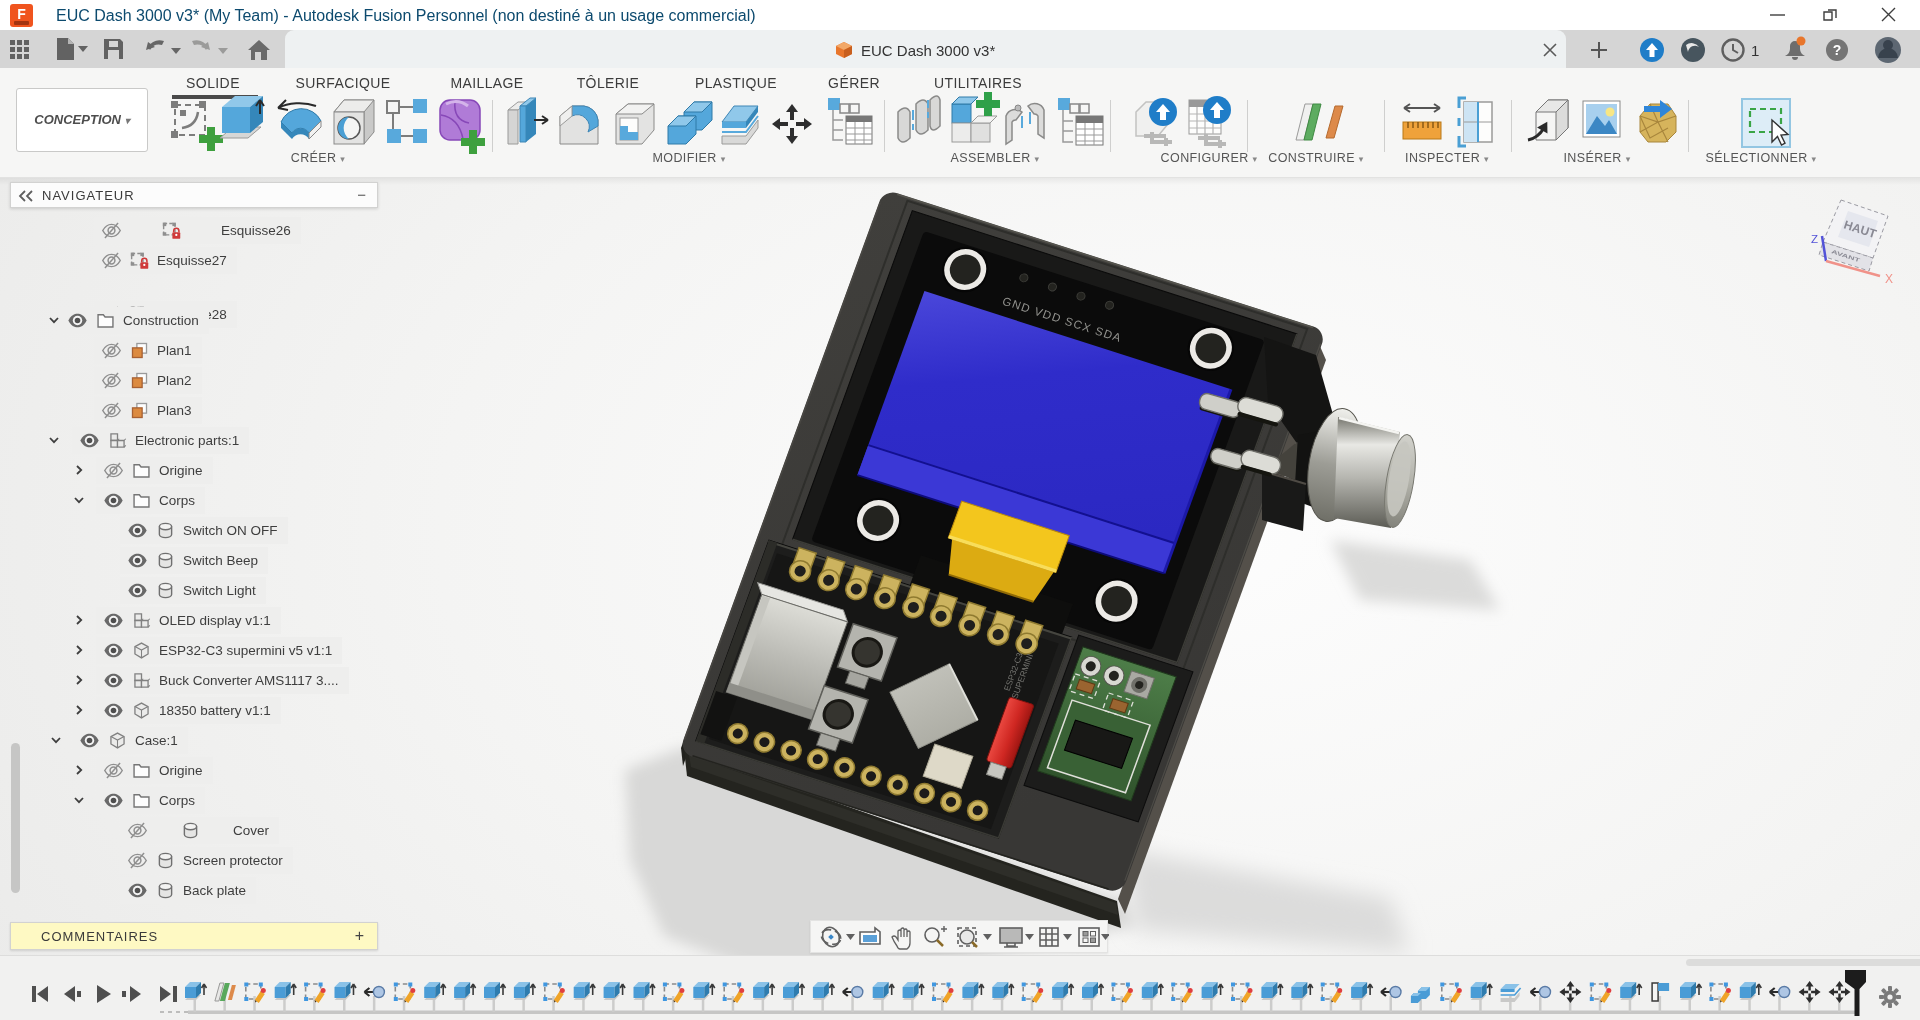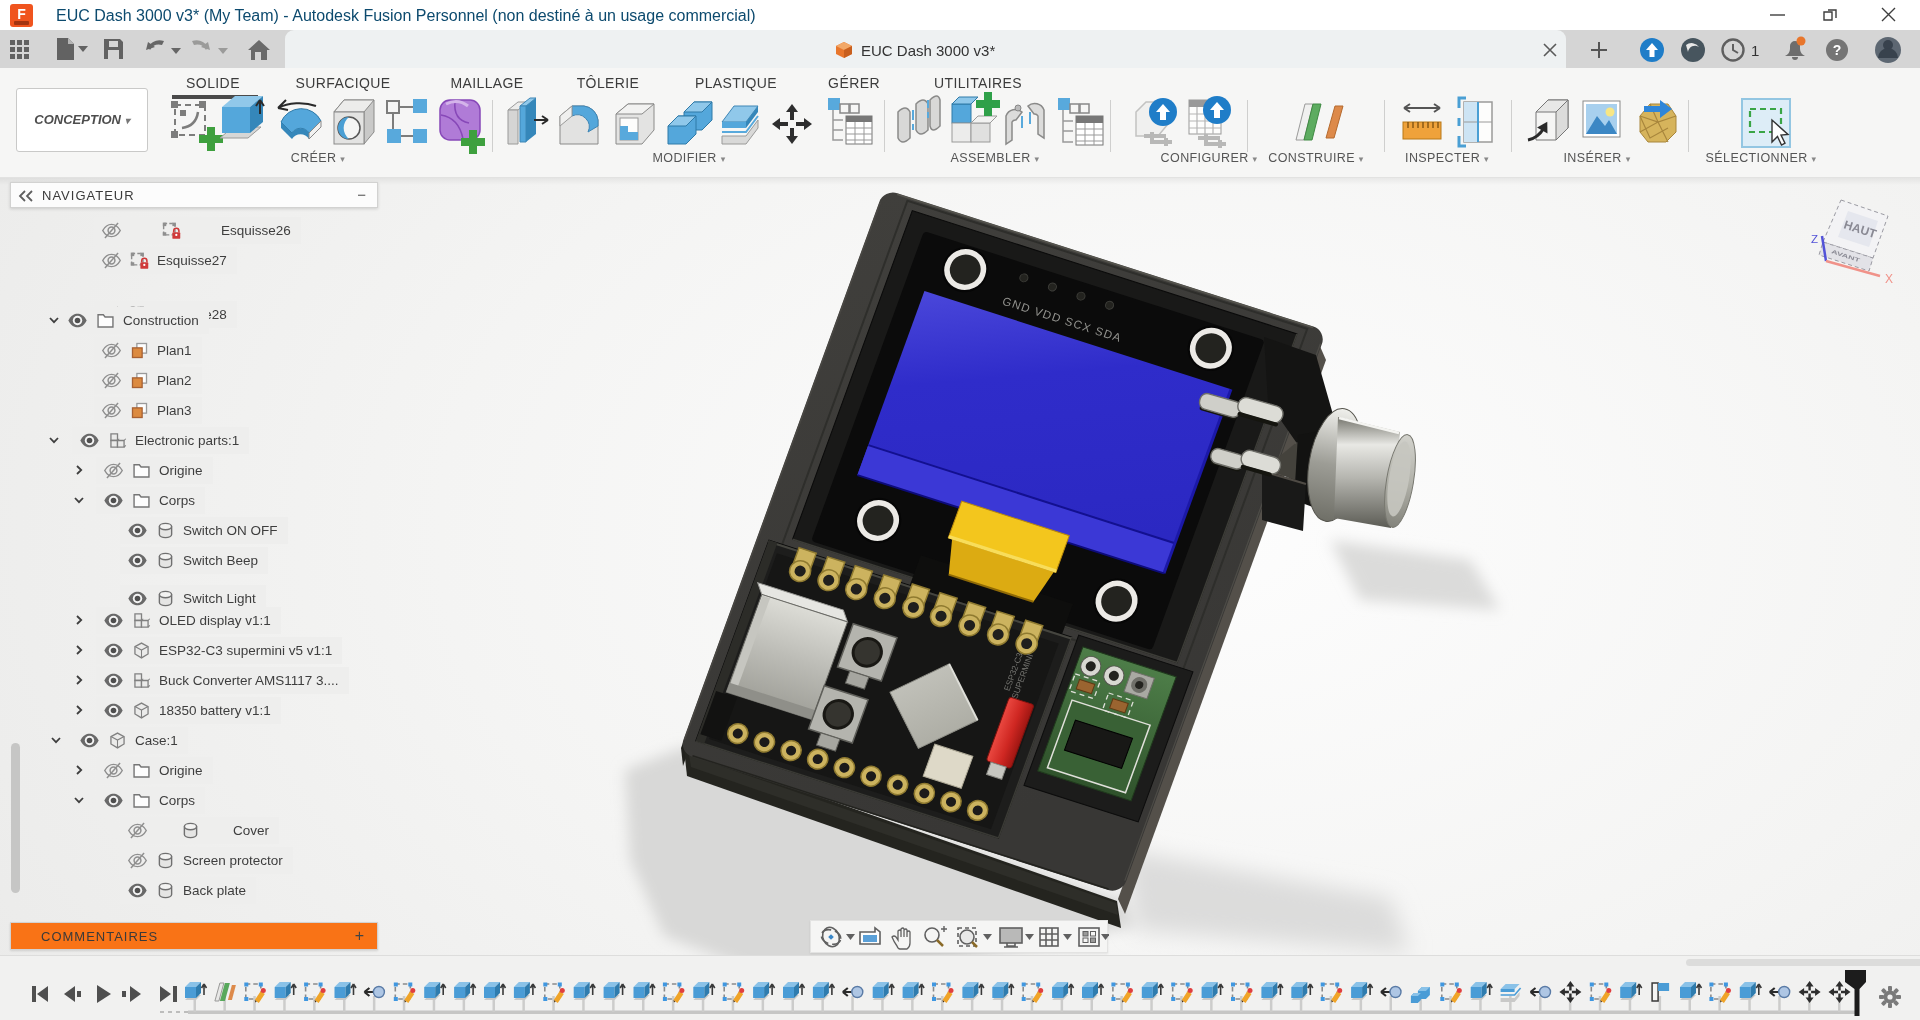--- a/index.html
+++ b/index.html
@@ -10,21 +10,21 @@
 #tabrow { position:absolute; left:0; top:30px; width:1920px; height:38px; background:#d5d5d5; }
 #doctab { position:absolute; left:285px; top:30px; width:1281px; height:38px; background:#eef1f2; border-radius:9px 9px 0 0; }
 #ribbon { position:absolute; left:0; top:68px; width:1920px; height:110px; background:#f6f6f5; border-bottom:1px solid #e2e2e1; }
 #viewport { position:absolute; left:0; top:178px; width:1920px; height:842px;
   background:radial-gradient(ellipse 1400px 900px at 63% 42%, #fdfdfd 0%, #f4f4f3 55%, #ebebea 100%); }
 .rtab { position:absolute; top:75px; font-size:14px; color:#3c3c3c; letter-spacing:0.4px; }
 .glabel { position:absolute; top:151px; font-size:12.5px; color:#555; letter-spacing:0.4px; text-align:center; }
 .gsep { position:absolute; top:100px; width:1px; height:52px; background:#cfcfce; }
 #conception { position:absolute; left:16px; top:88px; width:132px; height:64px; background:#fff; border:1px solid #c9c9c8; border-radius:3px; color:#4d4d4d; font-weight:bold; font-size:13px; text-align:center; line-height:62px;font-style:italic; }
 #navhead { position:absolute; left:10px; top:182px; width:368px; height:26px; background:#fcfcfc; border:1px solid #d2d2d1; box-shadow:0 1px 3px rgba(0,0,0,0.15); font-size:13px; color:#3a3a3a; letter-spacing:1px; }
-#comments { position:absolute; left:10px; top:922px; width:368px; height:28px; background:#f97316; border:1px solid #d2d2d1; box-shadow:0 1px 2px rgba(0,0,0,0.12); font-size:13px; color:#3a3a3a; letter-spacing:1px; }
+#comments { position:absolute; left:10px; top:922px; width:368px; height:28px; background:#fef9c3; border:1px solid #d2d2d1; box-shadow:0 1px 2px rgba(0,0,0,0.12); font-size:13px; color:#3a3a3a; letter-spacing:1px; }
 .trow { position:absolute; height:27px; background:#eeeeed; display:flex; align-items:center; gap:7px; padding:0 10px 0 7px; white-space:nowrap; font-size:13.5px; color:#3e3e3e; }
 .ti { width:21px; height:21px; flex:none; }
 .chev { position:absolute; width:16px; height:16px; }
 #viewtools { position:absolute; left:810px; top:920px; width:298px; height:33px; background:#f5f5f4; border:1px solid #e3e3e2; box-shadow:0 1px 2px rgba(0,0,0,0.08); }
 #timeline { position:absolute; left:0; top:955px; width:1920px; height:65px; background:#f1f1f0; border-top:1px solid #dddddc; }
 #navscroll { position:absolute; left:11px; top:743px; width:9px; height:150px; background:#c6c6c5; border-radius:5px; }
 </style>
 </head>
 <body>
 <div id="viewport"></div>
@@ -727,21 +727,21 @@
   </div>
 <div class="trow" style="left:120px;top:547px;">
     <svg class="ti">
       <use href="#i-eye"></use>
     </svg>
     <svg class="ti">
       <use href="#i-cyl"></use>
     </svg>
     <span>Switch Beep</span>
   </div>
-<div class="trow" style="left:120px;top:577px;margin-top:8px;">
+<div class="trow" style="left:120px;top:577px;">
     <svg class="ti">
       <use href="#i-eye"></use>
     </svg>
     <svg class="ti">
       <use href="#i-cyl"></use>
     </svg>
     <span>Switch Light</span>
   </div>
 <svg class="chev" style="left:71px;top:612px;">
     <use href="#i-chevr"></use>

